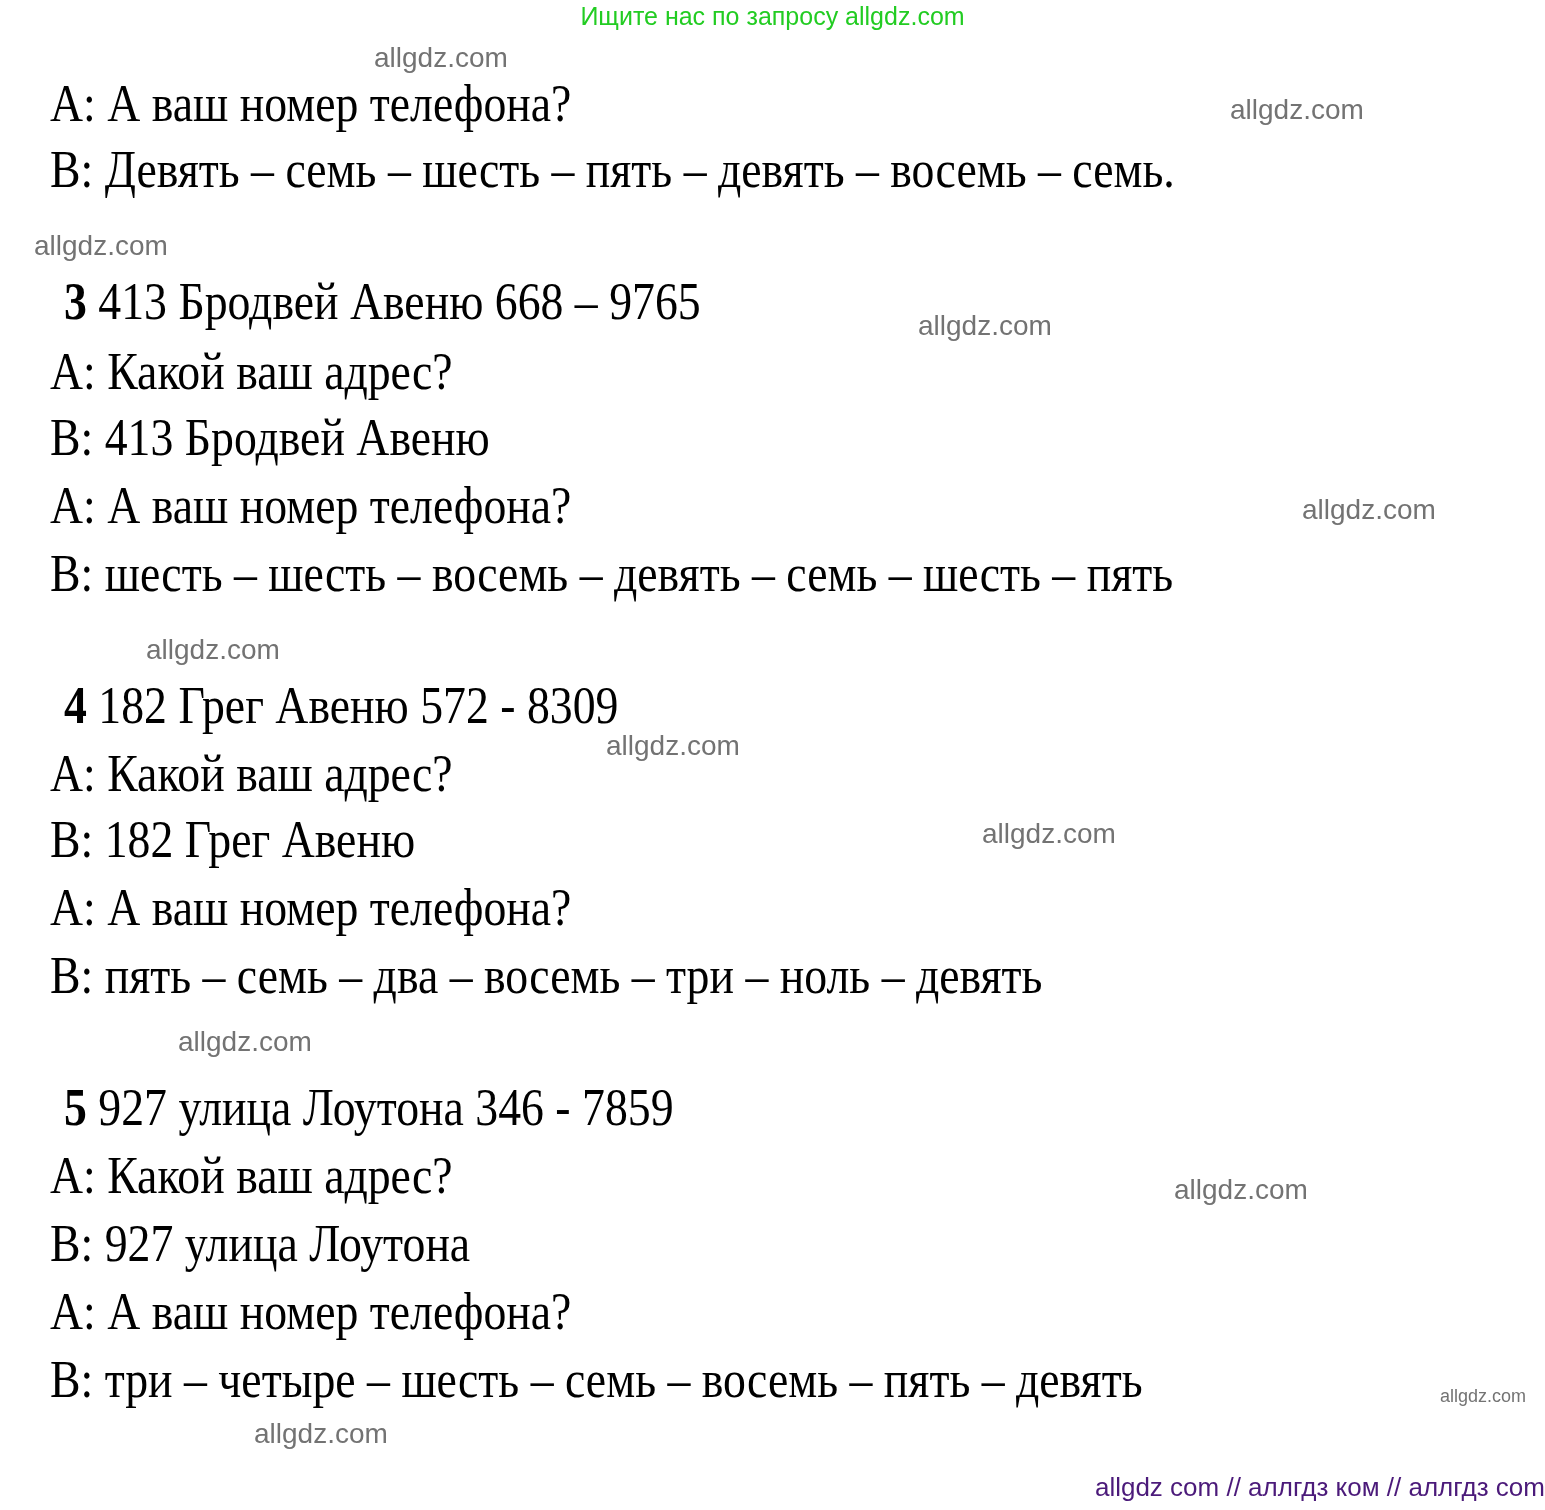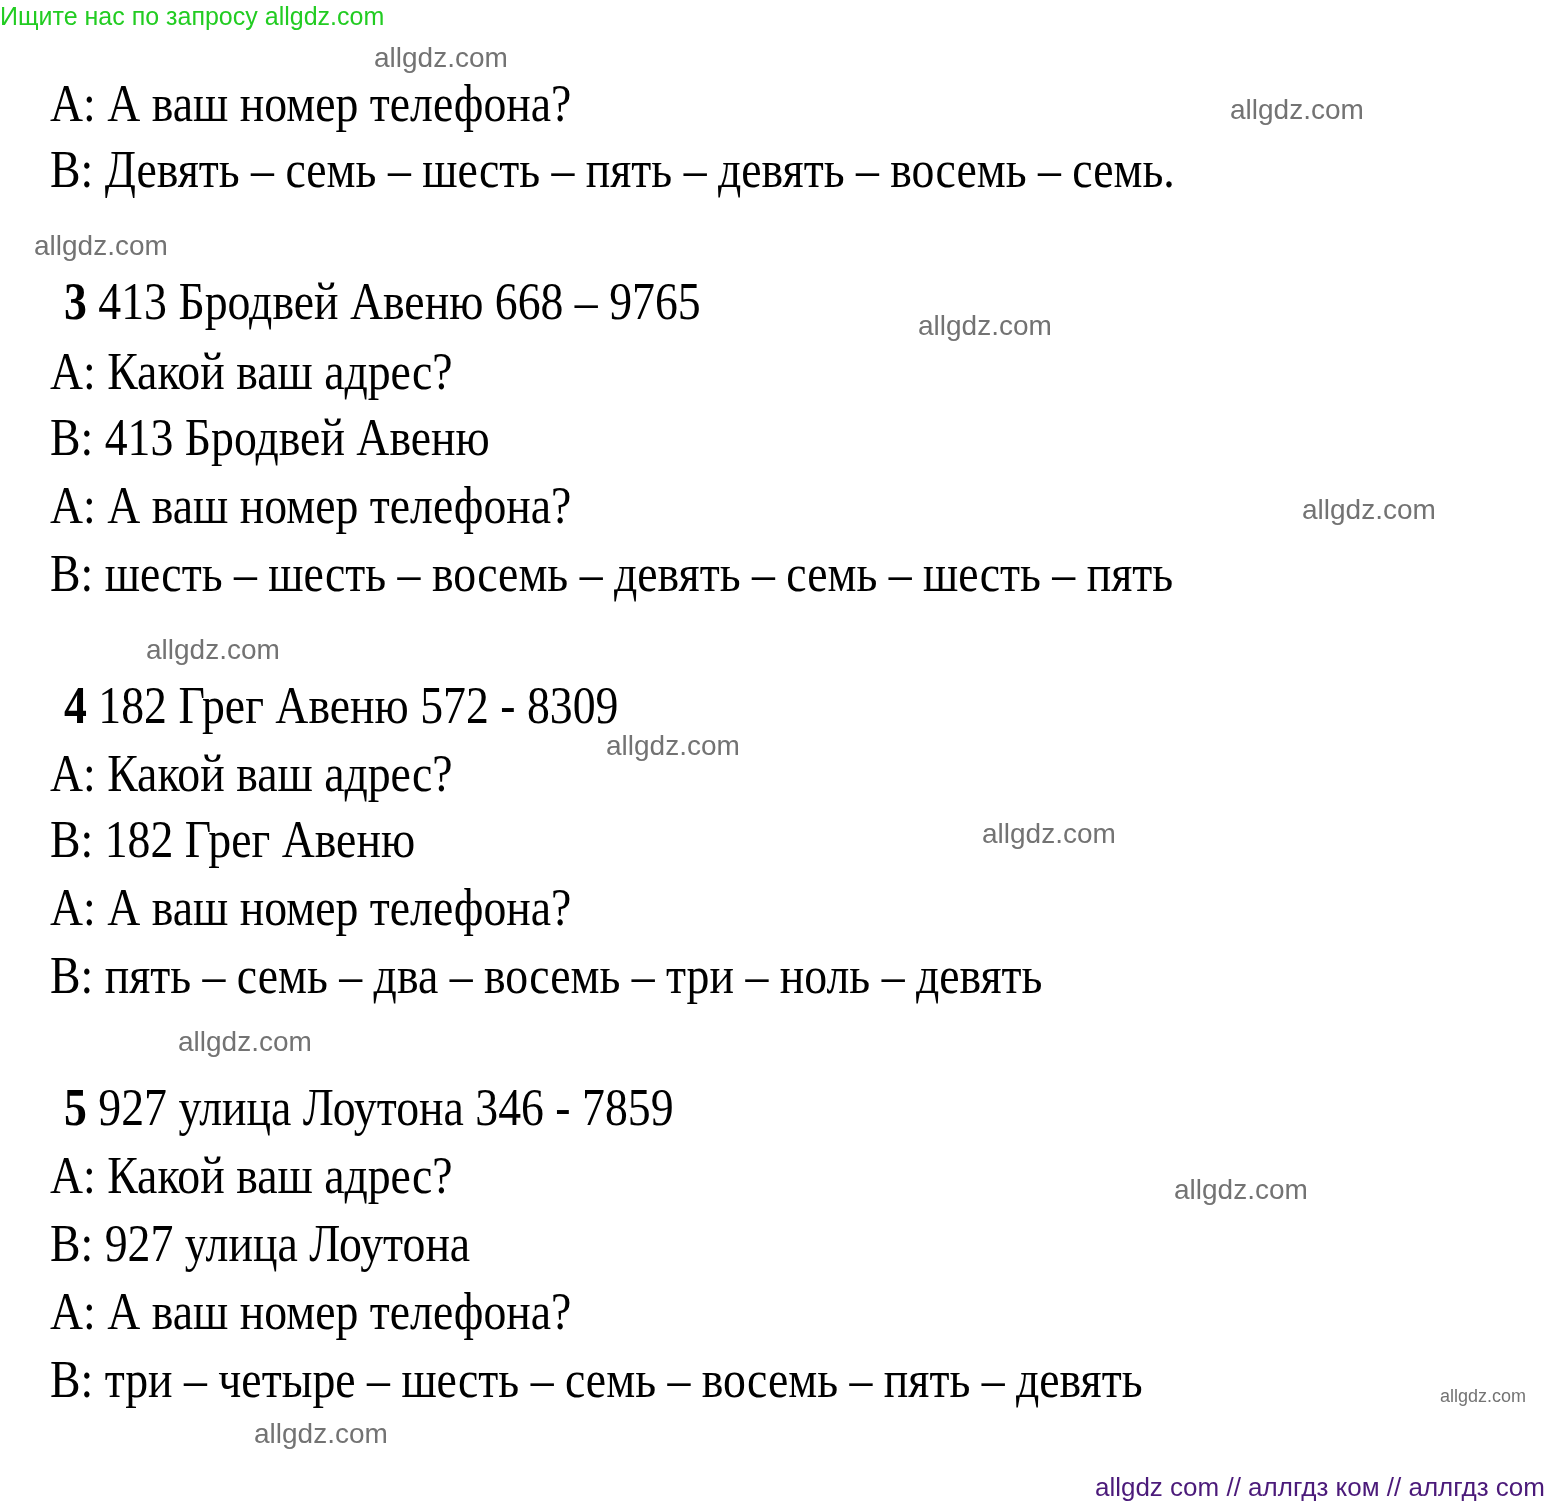--- a/index.html
+++ b/index.html
@@ -1,18 +1,18 @@
 <!DOCTYPE html>
 <html><head>
 <meta charset="utf-8">
 <style>
   html, body { margin: 0; padding: 0; background: #ffffff; }
   body { width: 1545px; height: 1510px; position: relative; overflow: hidden; }
   .abs { position: absolute; white-space: nowrap; }
-  .top-banner { font-family: "Liberation Sans", sans-serif; font-size: 25px; color: #22cc22; left: 0; width: 1545px; top: 2px; }
+  .top-banner { font-family: "Liberation Sans", sans-serif; font-size: 25px; color: #22cc22; left: 0; width: 1545px; text-align: center; top: 2px; }
   .wm { font-family: "Liberation Sans", sans-serif; font-size: 28px; color: #737373; }
   .wm-small { font-size: 18px; }
   .line { font-family: "Liberation Serif", serif; font-size: 52px; color: #000; transform: scaleX(0.88); transform-origin: left top; }
   .num { font-weight: bold; }
   .footer { font-family: "Liberation Sans", sans-serif; font-size: 26px; color: #4b1a7a; left: 0; width: 1545px; text-align: right; top: 1472px; }
 </style>
 </head>
 <body>
 
 <div class="abs top-banner">Ищите нас по запросу allgdz.com</div>

